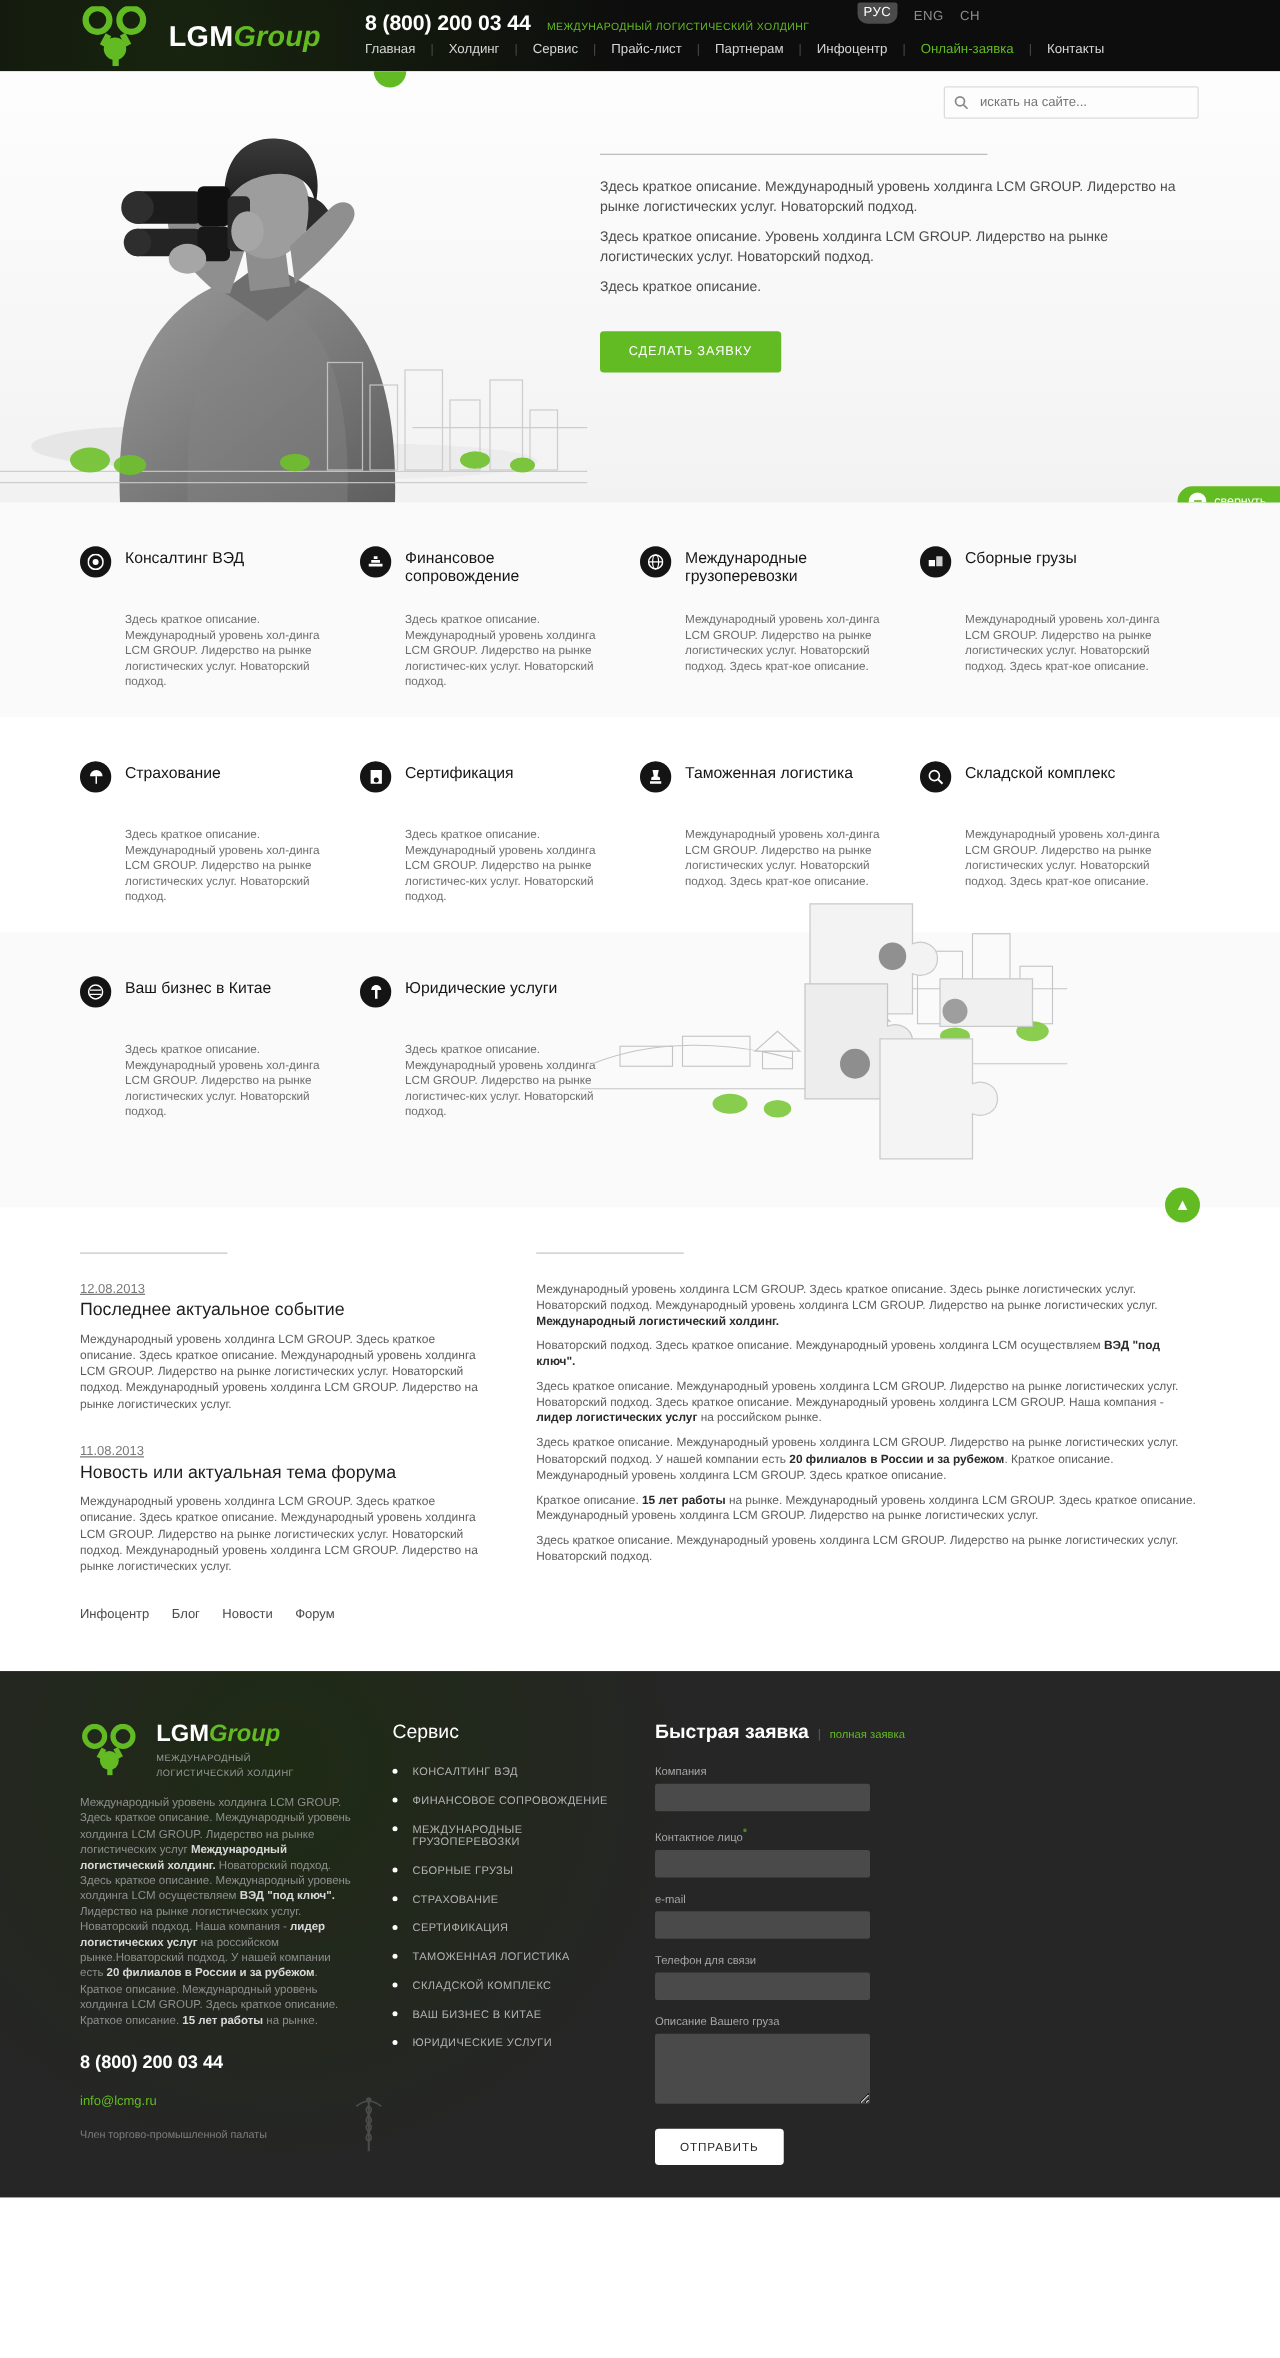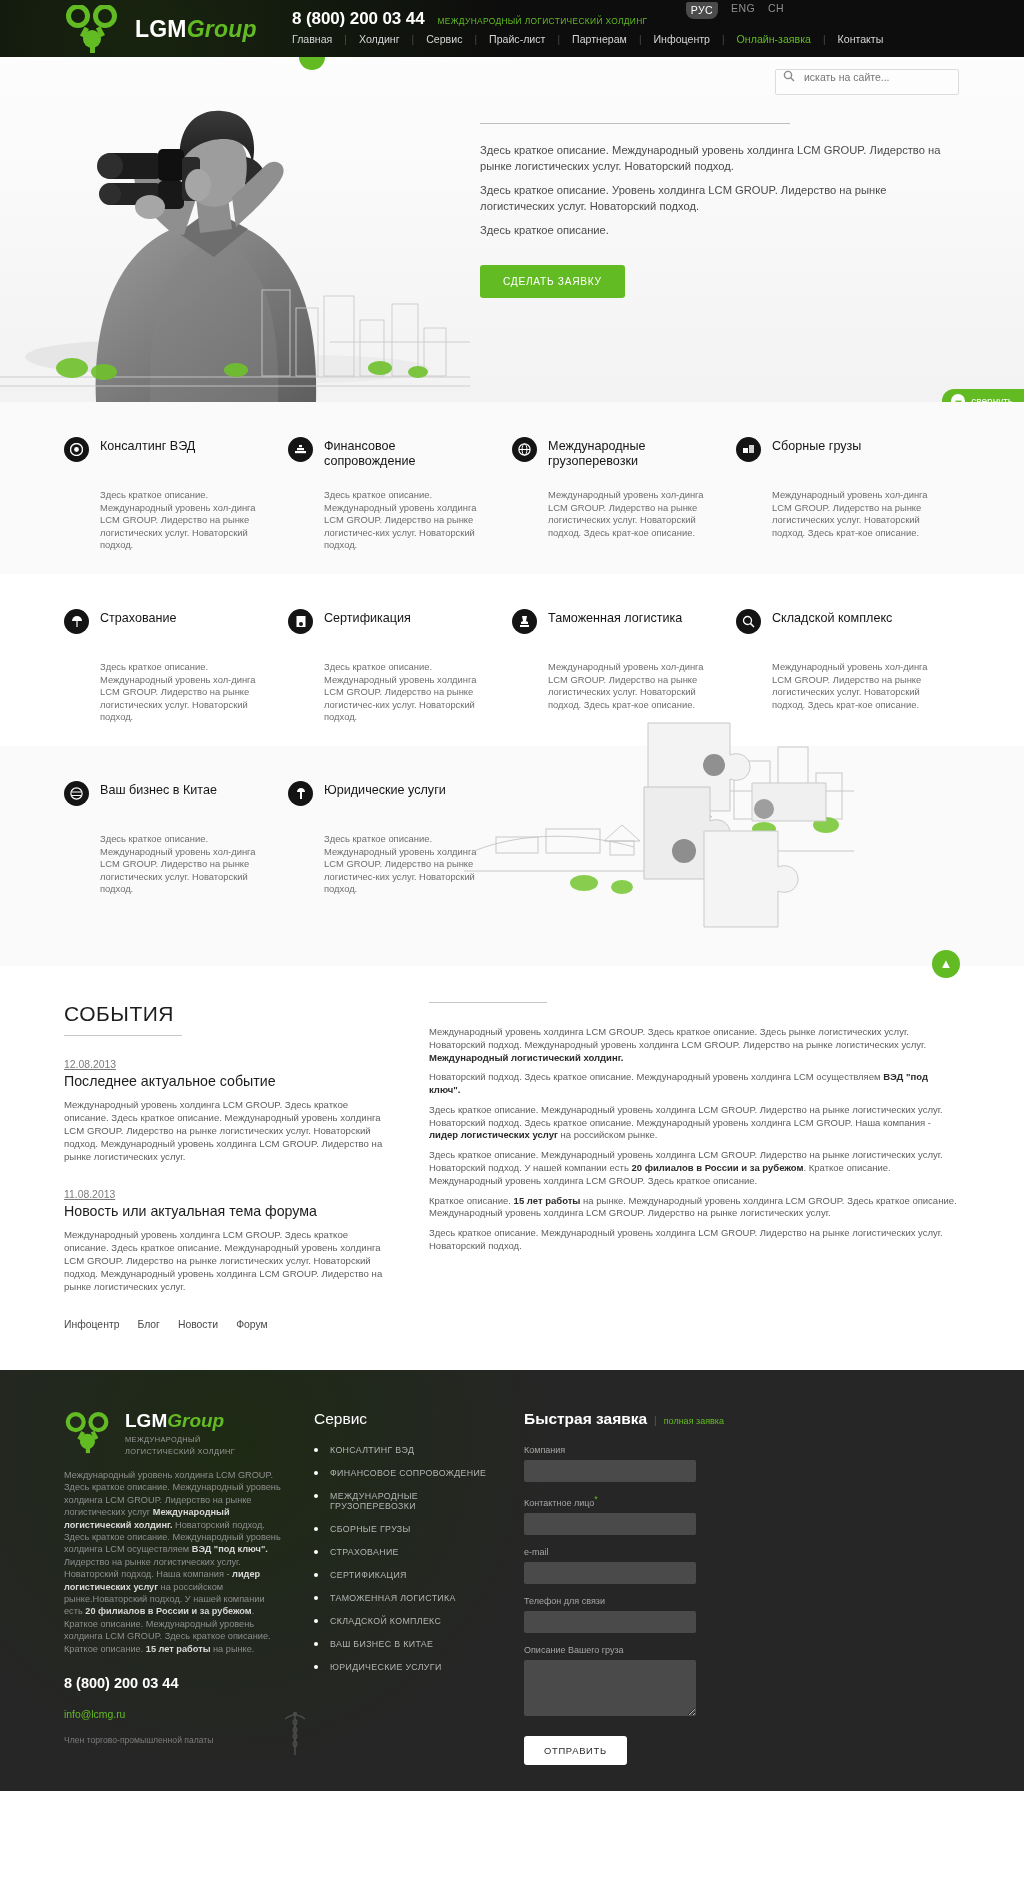--- a/index.html
+++ b/index.html
@@ -25,21 +25,21 @@
     position:absolute; left:64px; top:5px;
     display:flex; align-items:center; gap:9px;
   }
   .logo-mark { width:62px; height:48px; position:relative; }
   .logo-text { display:flex; align-items:baseline; font-size:23px; font-weight:bold; letter-spacing:.2px; }
   .logo-lgm { color:#ffffff; font-style:normal; }
   .logo-group { color:#63bb23; font-style:italic; font-weight:bold; }
 
   .lang {
     position:absolute; right:240px; top:2px;
-    display:flex; align-items:flex-start; gap:13px;
+    display:flex; align-items:flex-end; gap:13px;
     font-size:10.5px; letter-spacing:.4px;
   }
   .lang span { color:#8f8f8f; cursor:pointer; }
   .lang .active {
     color:#ffffff;
     background:#4b4b4b;
     padding:2px 5px 3px;
     border-radius:2px 2px 8px 8px;
   }
 
@@ -70,24 +70,24 @@
 
   
   .hero {
     position:relative;
     height:345px;
     background:linear-gradient(180deg,#fdfdfd 0%,#f7f7f7 60%,#f2f2f2 100%);
     overflow:hidden;
   }
   .searchbox {
     position:absolute; right:65px; top:12px;
-    width:184px; height:26px;
+    width:204px; height:26px;
     background:#fdfdfd;
     border:1px solid #dcdcdc;
-    display:flex; align-items:flex-start;
+    display:flex; align-items:center;
     border-radius:2px;
   }
   .searchbox .sicon { width:26px; display:flex; align-items:center; justify-content:center; }
   .searchbox input {
     border:0; outline:0; background:transparent;
     font-family:"Liberation Sans", sans-serif;
     font-size:10.5px; color:#a9a9a9; width:132px;
   }
 
   
@@ -547,21 +547,20 @@
           <circle cx="250" cy="130" r="12" fill="#303030" opacity=".5"></circle>
           <circle cx="330" cy="88" r="10" fill="#3a3a3a" opacity=".45"></circle>
         </g>
       </svg>
     </div>
   </div>
 
   <div class="midsection" style="position:relative;">
 
     <div class="col-events">
-      <h2 class="sec-title">СОБЫТИЯ</h2>
       <div class="sec-rule"></div>
 
       <div>
         <div class="ev-date">12.08.2013</div>
         <h3 class="ev-title">Последнее актуальное событие</h3>
         <p class="ev-text">Международный  уровень холдинга LCM GROUP. Здесь краткое описание. Здесь краткое описание. Международный  уровень холдинга LCM GROUP. Лидерство на рынке логистических услуг. Новаторский подход.  Международный  уровень холдинга LCM GROUP. Лидерство на рынке логистических услуг.</p>
       </div>
 
       <div>
         <div class="ev-date">11.08.2013</div>

